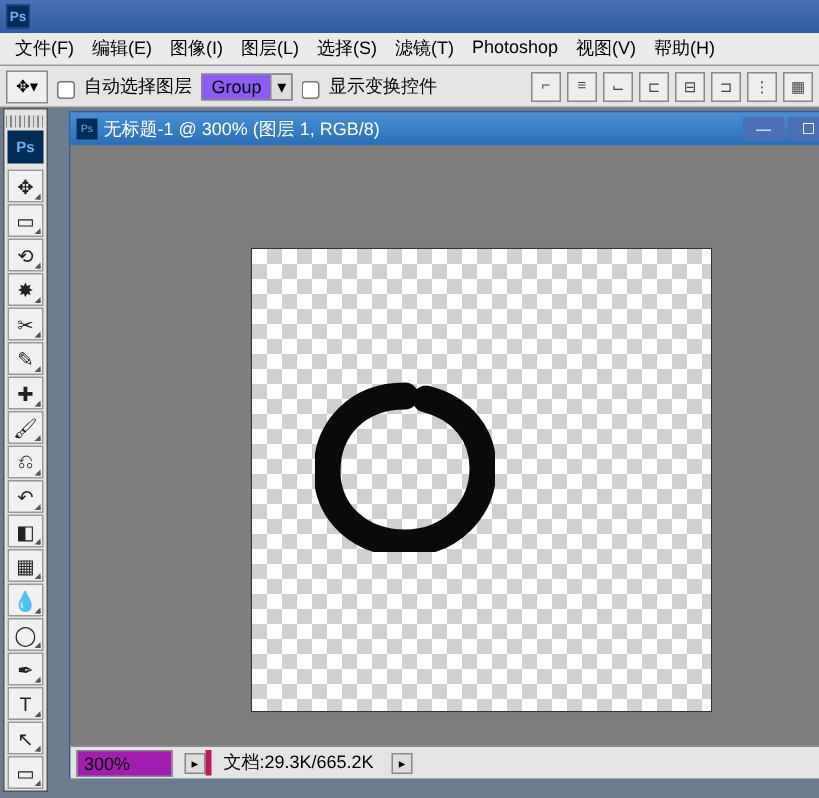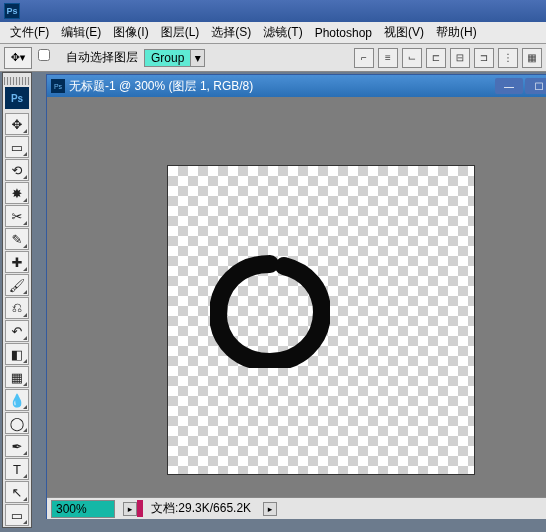--- a/index.html
+++ b/index.html
@@ -1,25 +1,25 @@
 <!DOCTYPE html>
 <html><head>
 <meta charset="utf-8">
 <style>
 * { margin: 0; padding: 0; box-sizing: border-box; font-family: "SimSun", sans-serif; }
 body { width: 546px; height: 532px; background: #6b7f99; overflow: hidden; font-size: 12px; }
 .titlebar { height: 22px; background: linear-gradient(#4a6fb5, #335a9e); display: flex; align-items: center; padding: 0 4px; color: #fff; }
 .titlebar .ps-logo { width: 16px; height: 16px; background: #002c57; color: #6cb5ee; display: flex; align-items: center; justify-content: center; font-size: 9px; font-weight: bold; margin-right: 6px; border: 1px solid #0a4f8c; }
-.menubar { height: 22px; background: #eaeaea; display: flex; align-items: center; padding: 0 4px; border-bottom: 1px solid #999; }
+.menubar { height: 22px; background: #eaeaea; display: flex; align-items: flex-start; padding: 0 4px; border-bottom: 1px solid #999; }
 .menubar span { padding: 2px 6px; cursor: pointer; }
 .optionsbar { height: 28px; background: #e4e4e4; display: flex; align-items: center; padding: 0 4px; gap: 6px; border-bottom: 1px solid #888; }
 .tool-ind { width: 28px; height: 22px; border: 1px solid #888; background: #f0f0f0; display: flex; align-items: center; justify-content: center; font-size: 11px; }
-.cbx { display: flex; align-items: flex-start; gap: 16px; }
+.cbx { display: flex; align-items: flex-end; gap: 6px; }
 .cbx input { width: 12px; height: 12px; }
-.select-wrap { border: 1px solid #888; background: #5eead4; display: flex; align-items: center; height: 18px; }
+.select-wrap { border: 1px solid #888; background: #8b5cf6; display: flex; align-items: center; height: 18px; }
 .select-wrap span { padding: 0 6px; }
 .select-wrap .arr { width: 14px; height: 16px; background: #ddd; border-left: 1px solid #888; display: flex; align-items: center; justify-content: center; }
 .icon-row { display: flex; gap: 4px; margin-left: auto; }
 .ibtn { width: 20px; height: 20px; border: 1px solid #888; background: #eee; display: flex; align-items: center; justify-content: center; font-size: 10px; color: #444; }
 .workspace { position: relative; height: 460px; background: #6c7b8d; }
 .toolpanel { position: absolute; left: 2px; top: 0; width: 30px; background: #e4e4e4; border: 1px solid #555; display: flex; flex-direction: column; align-items: center; padding-top: 4px; }
 .toolpanel .grip { width: 26px; height: 8px; background: repeating-linear-gradient(90deg,#888,#888 1px,#ddd 1px,#ddd 3px); margin-bottom: 2px; }
 .toolpanel .ps-logo2 { width: 24px; height: 22px; background: #002c57; color: #6cb5ee; display: flex; align-items: center; justify-content: center; font-size: 10px; font-weight: bold; margin-bottom: 4px; }
 .toolbtn { width: 24px; height: 22px; border: 1px solid #999; background: #f0f0f0; margin-bottom: 1px; display: flex; align-items: center; justify-content: center; font-size: 13px; cursor: pointer; position: relative; color: #222; }
 .toolbtn::after { content: ""; position: absolute; right: 1px; bottom: 1px; border: 2px solid transparent; border-right-color: #555; border-bottom-color: #555; width: 0; height: 0; }
@@ -27,22 +27,22 @@
 .doc-title { height: 22px; background: linear-gradient(#4a8fd5, #2a6fb5); display: flex; align-items: center; color: #fff; padding: 0 4px; gap: 4px; }
 .doc-title .mini { width: 14px; height: 14px; background: #002c57; color: #6cb5ee; font-size: 7px; display: flex; align-items: center; justify-content: center; }
 .winbtns { margin-left: auto; display: flex; gap: 2px; }
 .winbtn { width: 28px; height: 16px; border-radius: 2px; display: flex; align-items: center; justify-content: center; font-size: 10px; color: #fff; cursor: pointer; }
 .wmin { background: #4a6fb5; } .wmax { background: #4a6fb5; } .wclose { background: #c73c3c; }
 .canvas-area { position: relative; height: 400px; background: #7d7d7d; }
 .canvas { position: absolute; left: 120px; top: 68px; width: 308px; height: 310px; background: #fff; border: 1px solid #333; }
 .checker { width: 100%; height: 100%; background-image: linear-gradient(45deg,#d0d0d0 25%,transparent 25%),linear-gradient(-45deg,#d0d0d0 25%,transparent 25%),linear-gradient(45deg,transparent 75%,#d0d0d0 75%),linear-gradient(-45deg,transparent 75%,#d0d0d0 75%); background-size: 20px 20px; background-position: 0 0,0 10px,10px -10px,-10px 0; position: relative; }
 .brush-circle { position: absolute; left: 42px; top: 88px; width: 120px; height: 114px; }
 .statusbar { height: 22px; background: #e4e4e4; display: flex; align-items: center; border-top: 1px solid #888; }
-.statusbar .zoom { width: 64px; border: 1px solid #888; background: #14b8a6; padding: 1px 4px; margin: 16px 4px; }
-.statusbar .info { padding: 0 8px; border-left: 6px solid #be185d; }
+.statusbar .zoom { width: 64px; border: 1px solid #888; background: #a21caf; padding: 1px 4px; margin: 16px 4px; }
+.statusbar .info { padding: 0 8px; border-left: 4px solid #be185d; }
 .statusbar .play { margin-left: 4px; width: 14px; height: 14px; border: 1px solid #888; background: #ddd; display: flex; align-items: center; justify-content: center; font-size: 9px; }
 </style>
 </head>
 <body>
 
 <div class="titlebar">
   <div class="ps-logo">Ps</div>
 </div>
 
 <div class="menubar">
@@ -60,20 +60,24 @@
 <div class="optionsbar">
   <div class="tool-ind">✥▾</div>
   <label class="cbx">
     <input type="checkbox" style="">
     <span>自动选择图层</span>
   </label>
   <div class="select-wrap">
     <span>Group</span>
     <span class="arr">▾</span>
   </div>
+  <label class="cbx">
+    <input type="checkbox" style="">
+    <span>显示变换控件</span>
+  </label>
   <div class="icon-row">
     <div class="ibtn">⌐</div>
     <div class="ibtn">≡</div>
     <div class="ibtn">⌙</div>
     <div class="ibtn">⊏</div>
     <div class="ibtn">⊟</div>
     <div class="ibtn">⊐</div>
     <div class="ibtn">⋮</div>
     <div class="ibtn">▦</div>
   </div>

